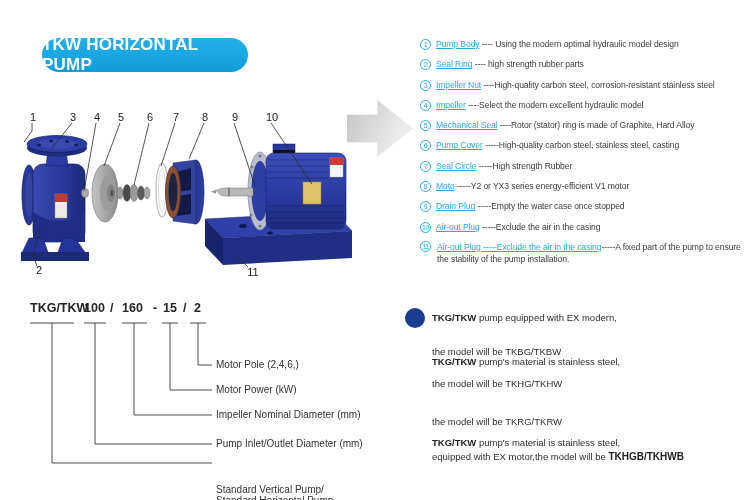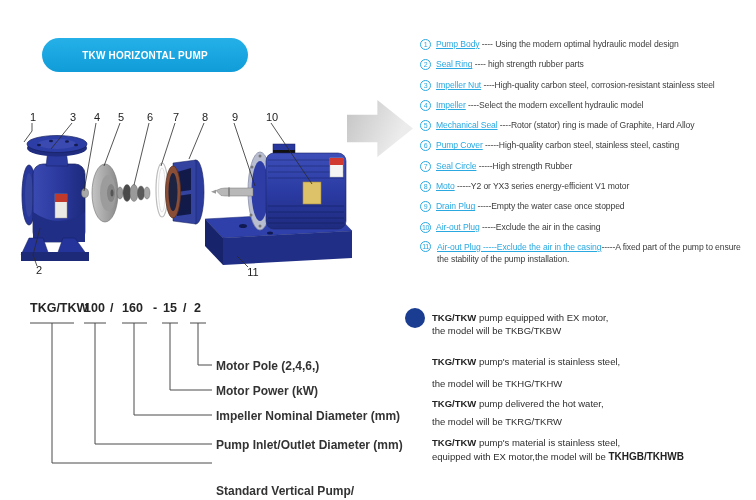--- a/index.html
+++ b/index.html
@@ -3,21 +3,21 @@
 <meta charset="utf-8">
 <style>
   * { margin:0; padding:0; box-sizing:border-box; }
   body { font-family:"Liberation Sans", sans-serif; background:#fff; }
   .page { position:relative; width:756px; height:500px; background:#fff; overflow:hidden; }
 
   
   .banner { position:absolute; left:42px; top:38px; width:206px; height:34px;
     background:linear-gradient(#25b0e8,#0f9cd8); border-radius:17px;
     display:flex; align-items:center; justify-content:center; }
-  .banner span { color:#fff; font-weight:bold; font-size:10px; letter-spacing:.2px; }
+  .banner span { color:#fff; font-weight:bold; font-size:17px; letter-spacing:.2px; }
 
   
   .diagram { position:absolute; left:15px; top:92px; width:340px; height:195px; }
   .diagram text { font-family:"Liberation Sans",sans-serif; font-size:11px; fill:#222; }
 
   
   .arrow { position:absolute; left:347px; top:100px; width:66px; height:57px;
     background:linear-gradient(115deg,#c3c3c3,#ececec 75%);
     clip-path:polygon(0 26%,46% 26%,46% 0,100% 50%,46% 100%,46% 74%,0 74%); }
 
@@ -29,21 +29,21 @@
   .part.wrap .circ { position:absolute; left:0; top:0; }
   .circ { display:inline-block; width:11px; height:11px; line-height:10px; border:1px solid #2aa9e1;
     border-radius:50%; color:#2aa9e1; font-size:7px; text-align:center; vertical-align:0px;
     margin-right:5px; text-indent:0; letter-spacing:-.3px; }
   .pname { color:#2aa9e1;text-decoration:underline; }
   .pdesc { color:#3c3c3c; }
 
   
   .tok { position:absolute; top:301px; font-size:12.5px; font-weight:bold; color:#252525; }
   .code-lines { position:absolute; left:0; top:295px; width:360px; height:200px; }
-  .clabel { position:absolute; left:216px; font-size:12px; color:#333; white-space:nowrap;font-weight:bold; }
+  .clabel { position:absolute; left:216px; font-size:10px; color:#333; white-space:nowrap; }
 
   
   .notes { position:absolute; left:432px; top:305px; width:322px; height:165px; }
   .bullet { position:absolute; left:-27px; top:3px; width:20px; height:20px; border-radius:50%;
     background:#1b3d91; }
   .nline { position:absolute; left:0; font-size:9.5px; color:#2e2e2e; white-space:nowrap; }
   .nline b { font-weight:bold; color:#222; }
   .nline .big { font-size:10px; }
 </style>
 </head>
@@ -241,23 +241,22 @@
   <div class="clabel" style="top:384px">Motor Power  (kW)</div>
   <div class="clabel" style="top:409px">Impeller Nominal Diameter (mm)</div>
   <div class="clabel" style="top:438px">Pump Inlet/Outlet Diameter (mm)</div>
   <div class="clabel" style="top:484px">
     <div>Standard Vertical Pump/</div>
     <div>Standard  Horizontal Pump</div>
   </div>
 
   <div class="notes">
     <span class="bullet"></span>
-    <div class="nline" style="top:7px"><b>TKG/TKW</b><span> pump equipped with EX motor,</span></div>
-    <div class="nline" style="top:20px"><span>the model will be TKBG/TKBW</span></div>
+    <div class="nline" style="top:7px"><b>TKG/TKW</b><span> pump equipped with EX modern,</span></div>
+    <div class="nline" style="top:41px"><span>the model will be TKBG/TKBW</span></div>
     <div class="nline" style="top:51px"><b>TKG/TKW</b><span> pump's material is stainless steel,</span></div>
     <div class="nline" style="top:73px"><span>the model will be TKHG/TKHW</span></div>
-    <div class="nline" style="top:93px"><b>TKG/TKW</b><span> pump delivered the hot water,</span></div>
     <div class="nline" style="top:111px"><span>the model will be TKRG/TKRW</span></div>
     <div class="nline" style="top:132px"><b>TKG/TKW</b><span> pump's material is stainless steel,</span></div>
     <div class="nline" style="top:146px"><span>equipped with EX motor,the model will be </span><b class="big">TKHGB/TKHWB</b></div>
   </div>
 
 </div>
 
 </body></html>

